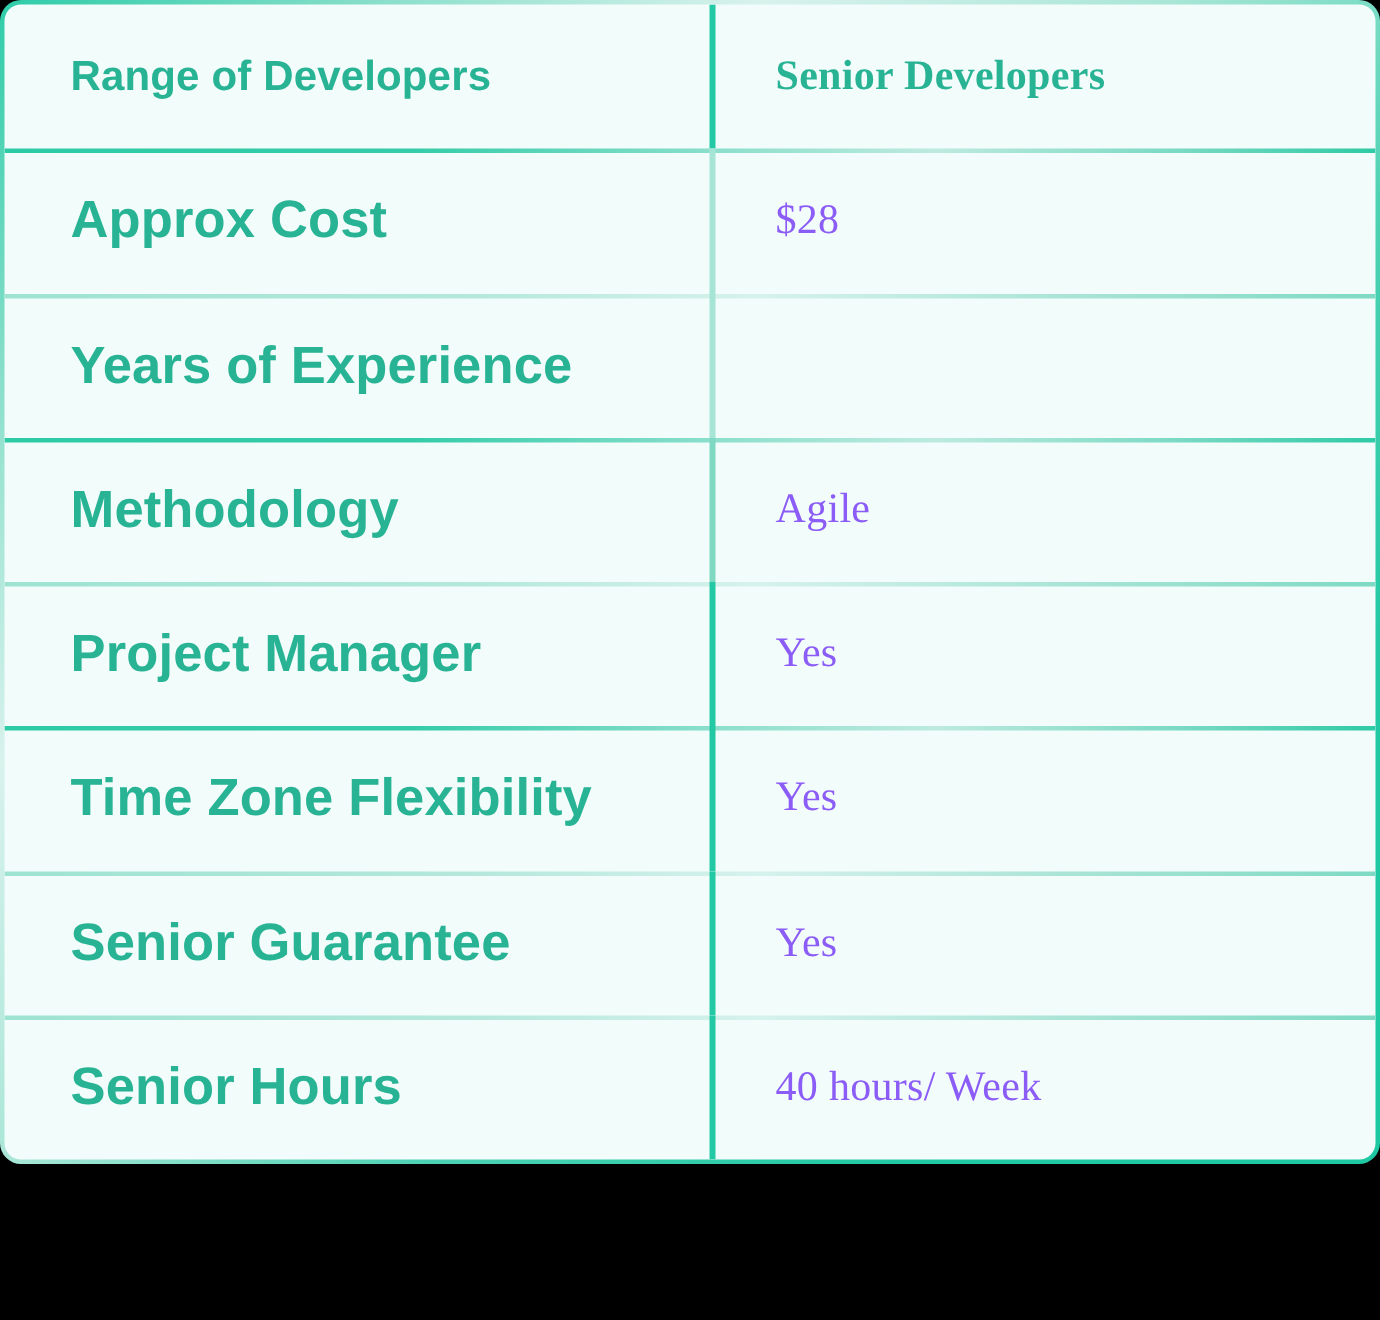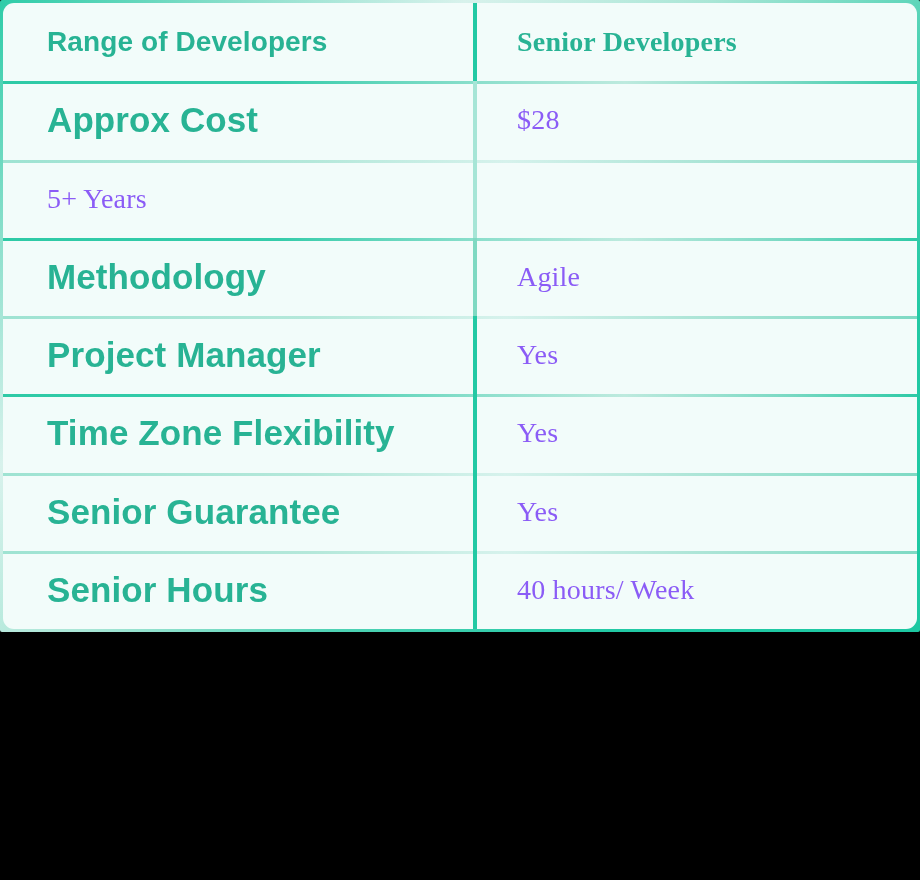--- a/index.html
+++ b/index.html
@@ -13,22 +13,22 @@
     height: 880px;
     overflow: hidden;
     font-family: "Liberation Sans", sans-serif;
   }
 
   
   #comparison-table {
     position: relative;
     box-sizing: border-box;
     width: 920px;
-    height: 632px;
-    border-radius: 2px;
+    height: 776px;
+    border-radius: 14px;
     padding: 3px;
     background: linear-gradient(135deg,
                 #2ecca8 0%,
                 #8fe0cd 16%,
                 #d8f2ec 30%,
                 #a9e6d6 46%,
                 #4fd2b4 62%,
                 #22c9a4 80%,
                 #1dc8a2 100%);
     overflow: hidden;
@@ -150,22 +150,22 @@
     <div class="trow faint div-soft">
       <div class="cell label-cell">
         <span class="label-text">Approx Cost</span>
       </div>
       <div class="cell value-cell">
         <span class="value-text">$28</span>
       </div>
     </div>
 
     <div class="trow div-soft">
-      <div class="cell value-cell">
-        <span class="value-text">5+ Years</span>
+      <div class="cell label-cell">
+        <span class="label-text">Years of Experience</span>
       </div>
     </div>
 
     <div class="trow faint div-mid">
       <div class="cell label-cell">
         <span class="label-text">Methodology</span>
       </div>
       <div class="cell value-cell">
         <span class="value-text">Agile</span>
       </div>

